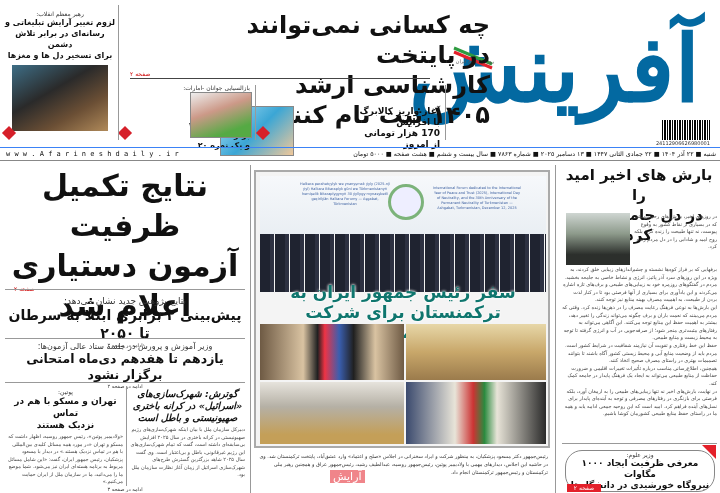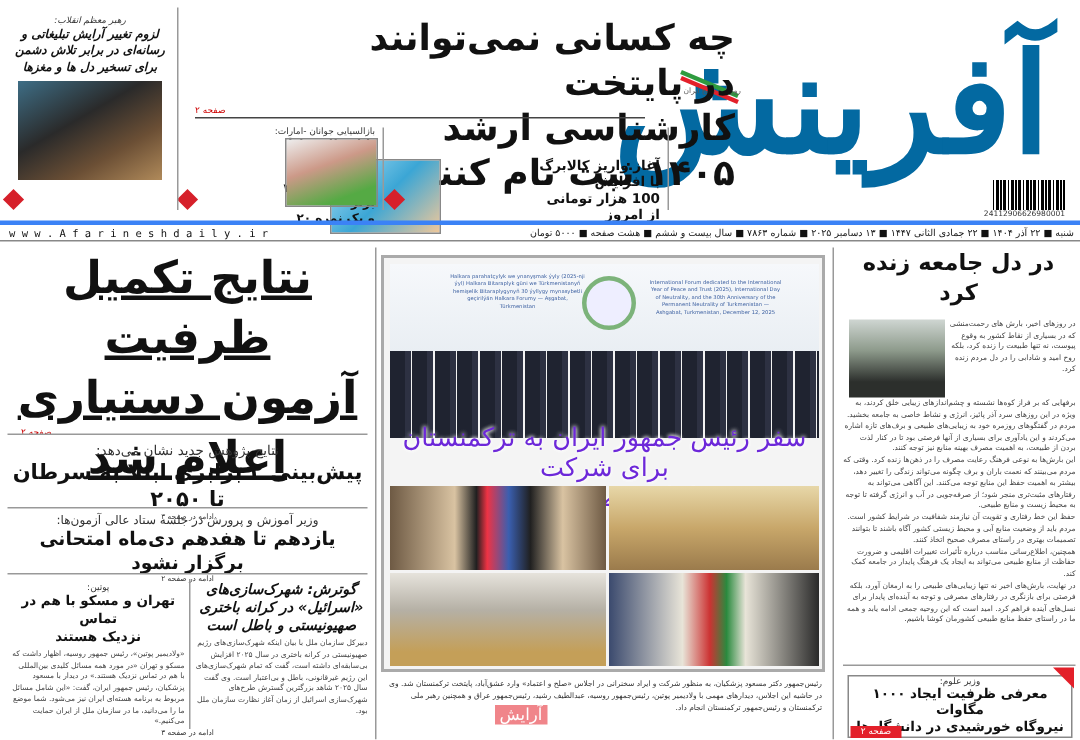--- a/index.html
+++ b/index.html
@@ -18,27 +18,27 @@
   .barcode { position: absolute; right: 0; top: 120px; width: 48px; height: 20px;
     background: repeating-linear-gradient(90deg, #000 0 1px, #fff 1px 2px, #000 2px 4px, #fff 4px 5px); }
   .barcode-num { position: absolute; right: 0; top: 140px; font-size: 5px; color: #333; }
 
   .main-head { left: 240px; top: 10px; width: 250px; font-size: 24px; line-height: 30px; }
   .page-ref { font-size: 6px; color: #c00; }
 
   .thumb { background: linear-gradient(135deg, #b98, #665); border: 1px solid #888; }
   .red-badge { width: 10px; height: 10px; background: #d6202a; transform: rotate(45deg); position: absolute; }
 
-  .dateline { left: 0; top: 147px; width: 720px; height: 14px; border-top: 3px solid #3b82f6; border-bottom: 1px solid #888; font-size: 7px; line-height: 12px; }
+  .dateline { left: 0; top: 147px; width: 720px; height: 14px; border-top: 1px solid #3b82f6; border-bottom: 1px solid #888; font-size: 7px; line-height: 12px; }
 
   .big-head { font-size: 36px; line-height: 44px; font-weight: bold; }
   .sub-kicker { font-size: 9px; color: #333; }
   .body-text { font-size: 6px; line-height: 9px; color: #444; }
   .photo { background: linear-gradient(160deg, #c9b79c, #6f6453 60%, #3d3327); }
-  .overlay-red { color: #6d28d9; font-weight: normal; font-size: 17px; text-shadow: 0 0 3px #fff, 0 0 3px #fff; }
+  .overlay-red { color: #0f766e; font-weight: bold; font-size: 17px; text-shadow: 0 0 3px #fff, 0 0 3px #fff; }
   .sidebar-bottom-box { border: 1px solid #888; background: #fff; }
   .red-strip { background: #e3202a; color: #fff; font-size: 6px; }
 </style>
 </head>
 <body>
 
 <div class="abs masthead-logo">
   <div class="logo-text">آفرینش</div>
   <div class="barcode"></div>
   <div class="barcode-num">24112906626980001</div>
@@ -56,57 +56,57 @@
   <div>کارشناسی ارشد ۱۴۰۵ ثبت نام کنند</div>
 </div>
 <div class="abs page-ref" style="left:130px;top:70px;">صفحه ۲</div>
 <div class="hline" style="left:130px;top:78px;width:300px;background:#444;"></div>
 
 <div class="vline" style="left:445px;top:85px;height:55px;"></div>
 <div class="abs rtl bold" style="left:300px;top:86px;width:140px;font-size:9px;line-height:11px;margin-top:20px;">
   <div class="abs thumb" style="left:-80px;top:0;width:74px;height:50px;background:linear-gradient(135deg,#aee0f5,#3ba6d5 50%,#f0c89a);"></div>
   <div>آغاز واریز کالابرگ</div>
   <div>با افزایش</div>
-  <div>100 هزار تومانی</div>
+  <div>170 هزار تومانی</div>
   <div>از امروز</div>
 </div>
 <div class="red-badge" style="left:258px;top:128px;"></div>
 
 <div class="vline" style="left:255px;top:85px;height:55px;"></div>
 <div class="abs rtl" style="left:120px;top:84px;width:130px;">
   <div class="sub-kicker" style="font-size:6px;">بازالسیایی جوانان -امارات:</div>
   <div class="abs thumb" style="left:70px;top:8px;width:62px;height:46px;background:linear-gradient(160deg,#eee,#c98 40%,#5a4 80%);"></div>
   <div class="bold" style="font-size:8px;line-height:10px;width:62px;">
     <div>پایان تلاش پارا</div>
     <div>وزنه برداری با ۹</div>
     <div>طلا، ۷ نقره و ۴ برنز</div>
     <div>و یک نمره ۲۰</div>
   </div>
 </div>
 <div class="red-badge" style="left:120px;top:128px;"></div>
 
 <div class="vline" style="left:118px;top:5px;height:135px;"></div>
-<div class="abs rtl center" style="left:5px;top:10px;width:110px;font-style:italic;">
+<div class="abs rtl center" style="left:5px;top:10px;width:110px;">
   <div class="sub-kicker" style="font-size:6px;">رهبر معظم انقلاب:</div>
   <div class="bold" style="font-size:8px;line-height:11px;">
     <div>لزوم تغییر آرایش تبلیغاتی و</div>
     <div>رسانه‌ای در برابر تلاش دشمن</div>
     <div>برای تسخیر دل ها و مغزها</div>
   </div>
   <div class="photo" style="margin:4px auto 0;width:96px;height:66px;background:linear-gradient(150deg,#3e6e86 0%,#2a2a2a 40%,#6b4f35 70%,#b08a5a 100%);"></div>
 </div>
 <div class="red-badge" style="left:4px;top:128px;"></div>
 
 <div class="abs dateline">
   <span class="abs" style="left:6px;top:0;font-family:'DejaVu Sans Mono',monospace;font-size:7px;">w w w . A f a r i n e s h d a i l y . i r</span>
   <span class="abs rtl" style="right:4px;top:0;font-size:6.3px;">شنبه ■ ۲۲ آذر ۱۴۰۴ ■ ۲۲ جمادی الثانی ۱۴۴۷ ■ ۱۳ دسامبر ۲۰۲۵ ■ شماره ۷۸۶۳ ■ سال بیست و ششم ■ هشت صفحه ■ ۵۰۰۰ تومان</span>
 </div>
 
 <div class="vline" style="left:250px;top:165px;height:328px;"></div>
-<div class="abs rtl center big-head" style="left:5px;top:166px;width:240px;font-size:30px;line-height:40px;text-decoration:underline;">
+<div class="abs rtl center big-head" style="left:5px;top:166px;width:240px;font-size:30px;line-height:40px;">
   <div>نتایج تکمیل ظرفیت</div>
   <div>آزمون دستیاری</div>
   <div>اعلام شد</div>
 </div>
 <div class="abs page-ref" style="left:14px;top:285px;">صفحه ۲</div>
 <div class="hline" style="left:5px;top:289px;width:240px;"></div>
 
 <div class="abs rtl center" style="left:5px;top:296px;width:240px;">
   <div class="sub-kicker">نتایج پژوهش جدید نشان می‌دهد:</div>
   <div class="bold" style="font-size:14px;line-height:18px;">پیش‌بینی ۲ برابری ابتلا به سرطان تا ۲۰۵۰</div>
@@ -157,33 +157,34 @@
   <div class="abs photo" style="left:4px;top:210px;width:144px;height:62px;background:linear-gradient(180deg,#e6e3dc,#b5b0a5 40%,#c49f58 85%);"></div>
   <div class="abs photo" style="left:150px;top:210px;width:140px;height:62px;background:linear-gradient(90deg,#3b4a6e,#e8e4d8 35%,#c33 48%,#2a8a3e 56%,#e8e4d8 65%,#2a2a2a);"></div>
 </div>
 <div class="abs rtl body-text" style="left:254px;top:452px;width:294px;font-size:5px;line-height:8px;color:#333;">
   <span>رئیس‌جمهور دکتر مسعود پزشکیان، به منظور شرکت و ایراد سخنرانی در اجلاس «صلح و اعتماد» وارد عشق‌آباد، پایتخت ترکمنستان شد. وی در حاشیه این اجلاس، دیدارهای مهمی با ولادیمیر پوتین، رئیس‌جمهور روسیه، عبدالطیف رشید، رئیس‌جمهور عراق و همچنین رهبر ملی ترکمنستان و رئیس‌جمهور ترکمنستان انجام داد.</span>
 </div>
 <div class="abs" style="left:330px;top:470px;font-size:11px;color:#fff;background:rgba(227,32,42,0.55);padding:0 3px;">آرایش</div>
 
 <div class="vline" style="left:555px;top:165px;height:328px;"></div>
 <div class="abs rtl center bold" style="left:560px;top:165px;width:158px;font-size:15px;line-height:20px;">
+  <div>بارش های اخیر امید را</div>
   <div>در دل جامعه زنده کرد</div>
 </div>
 <div class="abs photo" style="left:566px;top:213px;width:64px;height:52px;background:linear-gradient(180deg,#cfd6d2,#8d9a8b 40%,#2c2f2c 80%);"></div>
 <div class="abs rtl body-text" style="left:633px;top:213px;width:84px;font-size:5px;line-height:7.5px;">در روزهای اخیر، بارش های رحمت‌منشی که در بسیاری از نقاط کشور به وقوع پیوست، نه تنها طبیعت را زنده کرد، بلکه روح امید و شادابی را در دل مردم زنده کرد.</div>
 <div class="abs rtl body-text" style="left:562px;top:266px;width:155px;font-size:5px;line-height:7.6px;">
   <p>برفهایی که بر فراز کوه‌ها نشسته و چشم‌اندازهای زیبایی خلق کردند، به ویژه در این روزهای سرد آذر پائیز، انرژی و نشاط خاصی به جامعه بخشید. مردم در گفتگوهای روزمره خود به زیبایی‌های طبیعی و برف‌های تازه اشاره می‌کردند و این یادآوری برای بسیاری از آنها فرصتی بود تا در کنار لذت بردن از طبیعت، به اهمیت مصرف بهینه منابع نیز توجه کنند.</p>
   <p>این بارش‌ها به نوعی فرهنگ رعایت مصرف را در ذهن‌ها زنده کرد. وقتی که مردم می‌بینند که نعمت باران و برف چگونه می‌تواند زندگی را تغییر دهد، بیشتر به اهمیت حفظ این منابع توجه می‌کنند. این آگاهی می‌تواند به رفتارهای مثبت‌تری منجر شود؛ از صرفه‌جویی در آب و انرژی گرفته تا توجه به محیط زیست و منابع طبیعی.</p>
   <p>حفظ این خط رفتاری و تقویت آن نیازمند شفافیت در شرایط کشور است. مردم باید از وضعیت منابع آبی و محیط زیستی کشور آگاه باشند تا بتوانند تصمیمات بهتری در راستای مصرف صحیح اتخاذ کنند.</p>
   <p>همچنین، اطلاع‌رسانی مناسب درباره تأثیرات تغییرات اقلیمی و ضرورت حفاظت از منابع طبیعی می‌تواند به ایجاد یک فرهنگ پایدار در جامعه کمک کند.</p>
   <p>در نهایت، بارش‌های اخیر نه تنها زیبایی‌های طبیعی را به ارمغان آورد، بلکه فرصتی برای بازنگری در رفتارهای مصرفی و توجه به آینده‌ای پایدار برای نسل‌های آینده فراهم کرد. امید است که این روحیه جمعی ادامه یابد و همه ما در راستای حفظ منابع طبیعی کشورمان کوشا باشیم.</p>
 </div>
 <div class="hline" style="left:562px;top:443px;width:155px;"></div>
-<div class="abs sidebar-bottom-box rtl center" style="left:565px;top:450px;width:150px;height:42px;">
+<div class="abs sidebar-bottom-box rtl center" style="left:565px;top:450px;width:150px;height:42px;border-radius:17px;">
   <div class="sub-kicker" style="font-size:6px;">وزیر علوم:</div>
   <div class="bold" style="font-size:9px;line-height:11px;">
     <div>معرفی ظرفیت ایجاد ۱۰۰۰ مگاوات</div>
     <div>نیروگاه خورشیدی در دانشگاه‌ها</div>
   </div>
 </div>
 <div class="abs" style="left:702px;top:445px;width:0;height:0;border-top:14px solid #e3202a;border-left:14px solid transparent;"></div>
 <div class="abs red-strip" style="left:567px;top:484px;width:34px;height:8px;text-align:center;">صفحه ۲</div>
 
 </body></html>

